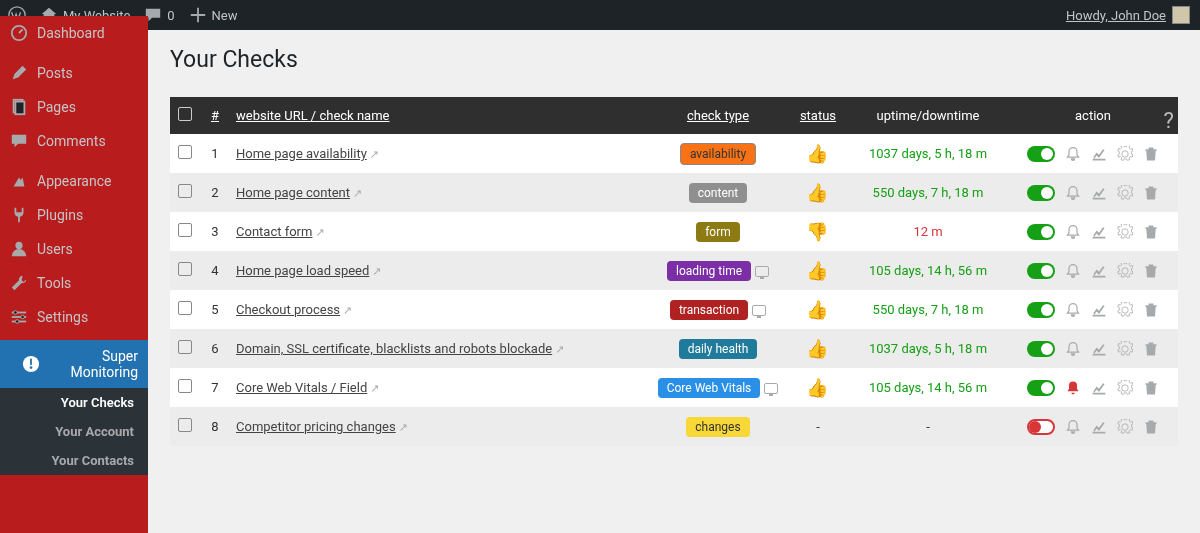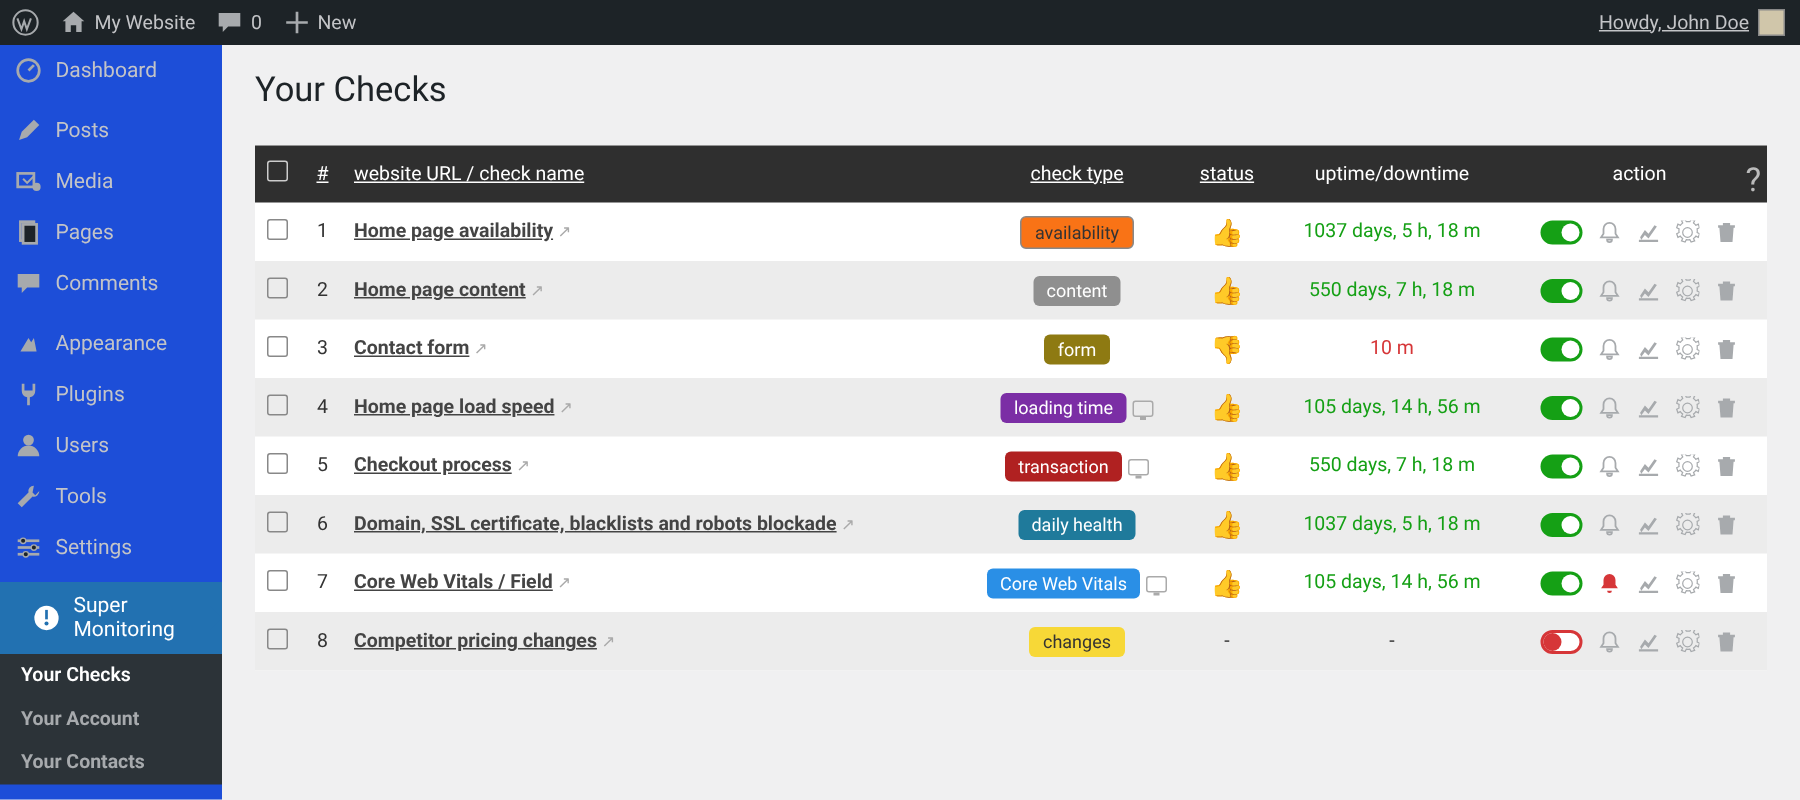--- a/index.html
+++ b/index.html
@@ -3,21 +3,21 @@
 <meta charset="utf-8">
 <style>
 * { margin:0; padding:0; box-sizing:border-box; font-family:-apple-system,BlinkMacSystemFont,"Segoe UI",Roboto,sans-serif; }
 body { width:1200px; height:533px; background:#f0f0f1; overflow:hidden; }
 .topbar { height:30px; background:#1d2327; color:#c3c4c7; display:flex; align-items:center; font-size:13px; }
 .topbar-left { display:flex; align-items:center; gap:14px; padding-left:8px; }
 .topbar-right { margin-left:auto; display:flex; align-items:center; gap:6px; padding-right:10px;text-decoration:underline; }
 .topbar-item { display:flex; align-items:center; gap:5px; cursor:pointer;text-align:center; }
 .topbar svg { width:18px; height:18px; fill:#a7aaad; }
 .avatar { width:18px; height:18px; background:#d0c6aa; border:1px solid #888; }
-.sidebar { position:absolute; top:30px; left:0; bottom:0; width:148px; background:#1d4ed8; color:#c3c4c7; font-size:14px; }
+.sidebar { position:absolute; top:16px; left:0; bottom:0; width:148px; background:#b91c1c; color:#c3c4c7; font-size:14px;text-align:right; }
 .sidebar-item { display:flex; align-items:center; gap:9px; padding:8px 10px; cursor:pointer; }
 .sidebar-item.active { background:#2271b1; color:#fff; position:relative;padding-left:22px; }
 .sidebar-item.active::after { content:""; position:absolute; right:-8px; top:50%; transform:translateY(-50%); border:8px solid transparent; border-left-color:#2271b1; }
 .sidebar-item svg { width:18px; height:18px; fill:#a7aaad; flex-shrink:0; }
 .sidebar-item.active svg { fill:#fff; }
 .sidebar-submenu { background:#2c3338; font-size:13px; }
 .sidebar-submenu div { padding:7px 14px; cursor:pointer; color:#a7aaad;font-weight:bold; }
 .sidebar-submenu div.sel { color:#fff; font-weight:600; }
 .sidebar-sep { height:6px; }
 .sidebar-collapse { display:flex; align-items:center; gap:9px; padding:8px 10px; font-size:13px; cursor:pointer; margin-top:6px; }
@@ -30,21 +30,21 @@
 .table th.sortable { text-decoration:underline; cursor:pointer; }
 .table th.cb, .table td.cb { width:30px; text-align:center; }
 .table th.num, .table td.num { width:30px; text-align:center; }
 .table th.ct, .table td.ct { width:140px; text-align:center;margin-top:44px; }
 .table th.st, .table td.st { width:60px; text-align:center; }
 .table th.ud, .table td.ud { width:160px; text-align:center; }
 .table th.act, .table td.act { width:170px; text-align:center; }
 .table tbody tr { height:39px; }
 .table tbody tr:nth-child(even) { background:#ececec; }
 .table td { font-size:13px; padding:6px 6px; color:#333; }
-.table td.name a { color:#444; text-decoration:underline; cursor:pointer;font-weight:bold; }
+.table td.name a { color:#444; text-decoration:underline; cursor:pointer; }
 .ext-icon { font-size:11px; color:#aaa; margin-left:3px; }
 .chk { width:14px; height:14px; border:1px solid #888; display:inline-block; cursor:pointer; border-radius:2px; }
 .badge { display:inline-block; padding:3px 9px; border-radius:4px; color:#fff; font-size:12px; white-space:nowrap; }
 .badge.outline { background:#f97316; color:#333; border:1px solid #888; }
 .mon-icon { display:inline-block; width:14px; height:11px; border:1px solid #aaa; margin-left:4px; border-radius:2px; vertical-align:middle; position:relative; }
 .mon-icon::after { content:""; position:absolute; bottom:-3px; left:4px; width:4px; height:2px; background:#aaa; }
 .thumb-up { color:#15a015; font-size:18px; }
 .thumb-down { color:#d63638; font-size:18px; }
 .uptime { color:#15a015; }
 .downtime { color:#d63638; }
@@ -104,28 +104,20 @@
     </div>
   <div class="sidebar-sep"></div>
   <div class="sidebar-item">
       <svg viewBox="0 0 20 20">
         <path d="M3 17l2-6 9-9 4 4-9 9z"></path>
       </svg>
       <span>Posts</span>
     </div>
   <div class="sidebar-item">
       <svg viewBox="0 0 20 20">
-        <rect x="2" y="4" width="12" height="10" fill="none" stroke="#a7aaad" stroke-width="2"></rect>
-        <path d="M6 8l3 3 5-5" stroke="#a7aaad" fill="none" stroke-width="1.5"></path>
-        <circle cx="16" cy="14" r="3"></circle>
-      </svg>
-      <span>Media</span>
-    </div>
-  <div class="sidebar-item">
-      <svg viewBox="0 0 20 20">
         <rect x="4" y="2" width="10" height="14" fill="none" stroke="#a7aaad" stroke-width="2"></rect>
         <rect x="6" y="4" width="10" height="14" fill="#1d2327" stroke="#a7aaad" stroke-width="2"></rect>
       </svg>
       <span>Pages</span>
     </div>
   <div class="sidebar-item">
       <svg viewBox="0 0 20 20">
         <path d="M2 3h16v10h-9l-4 4v-4h-3z"></path>
       </svg>
       <span>Comments</span>
@@ -249,21 +241,21 @@
               </svg>
             </div>
           </td>
         </tr>
         <tr>
           <td class="cb"><span class="chk"></span></td>
           <td class="num">3</td>
           <td class="name"><a>Contact form</a><span class="ext-icon">↗</span></td>
           <td class="ct"><span class="badge" style="background:#8e7a12;">form</span></td>
           <td class="st"><span class="thumb-down">👎</span></td>
-          <td class="ud"><span class="downtime">10 m</span></td>
+          <td class="ud"><span class="downtime">12 m</span></td>
           <td class="act">
             <div class="actions">
               <span class="toggle on"></span>
               <svg class="act-ic" viewBox="0 0 20 20">
                 <path d="M10 2a5 5 0 00-5 5v4l-2 3h14l-2-3v-4a5 5 0 00-5-5zm0 16a2 2 0 002-2h-4a2 2 0 002 2z" fill="none" stroke="#a7aaad" stroke-width="1.5"></path>
               </svg>
               <svg class="act-ic" viewBox="0 0 20 20">
                 <path d="M2 16h16v2h-16zm1-2l4-6 3 3 5-7 2 1-7 10-3-3-3 4z"></path>
               </svg>
               <svg class="act-ic" viewBox="0 0 20 20">

